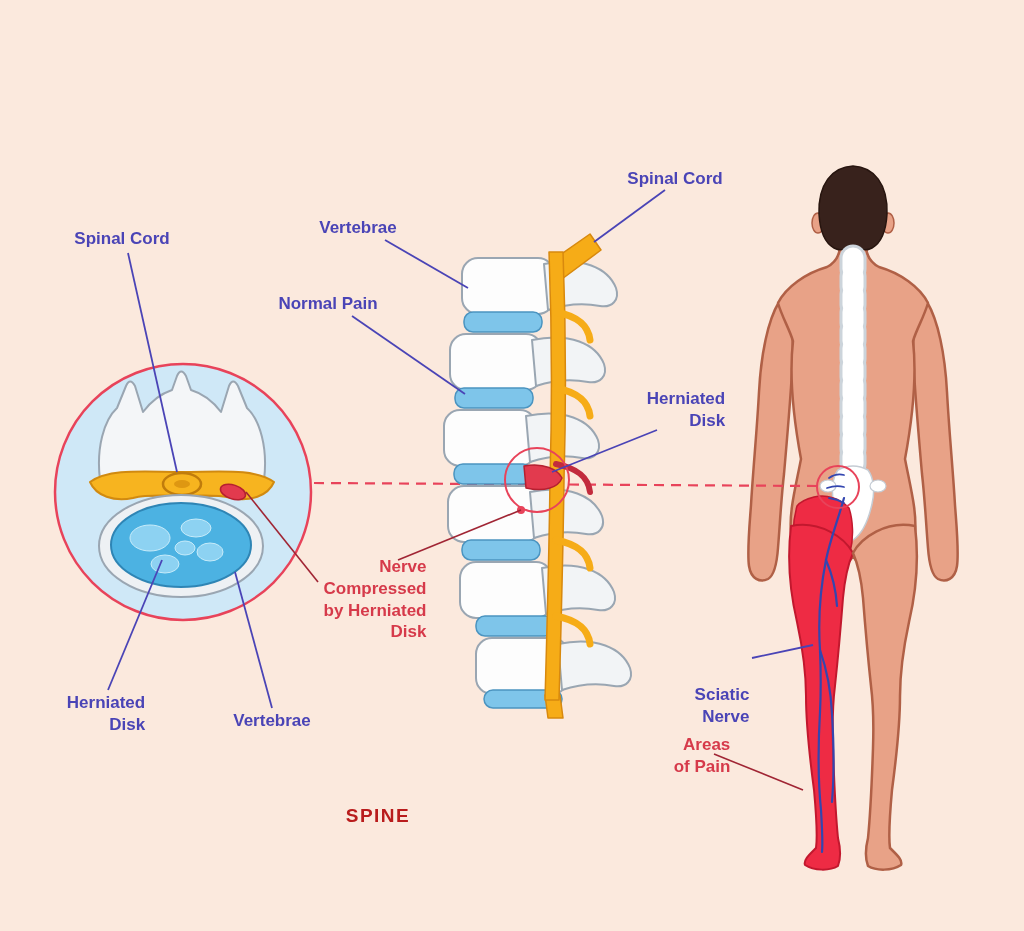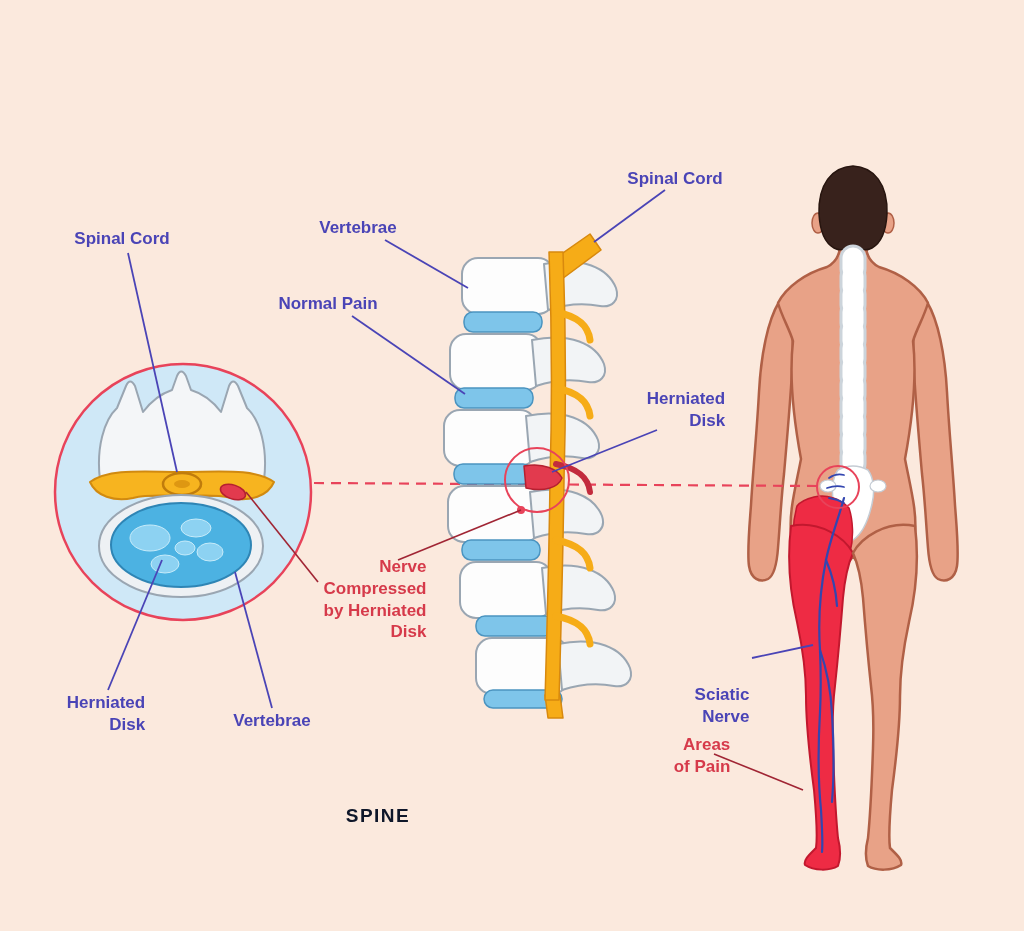--- a/index.html
+++ b/index.html
@@ -13,21 +13,21 @@
     position:absolute;left:512px;top:42px;transform:translateX(-50%);
     font-weight:bold;font-size:68px;letter-spacing:4px;color:#4440b4;
   }
   .lbl{
     position:absolute;transform:translateX(-50%);
     text-align:right;font-weight:bold;font-size:17px;line-height:1.28;
     white-space:pre-line;
   }
   .blue{color:#4a44b6;}
   .red{color:#d63a4a;}
-  .teal{color:#0f172a;letter-spacing:1.5px;font-size:19px;}
+  .teal{color:#b91c1c;letter-spacing:1.5px;font-size:19px;}
 </style>
 </head>
 <body>
 
 <div id="stage">
 
 <svg id="art" width="1024" height="931" viewBox="0 0 1024 931">
 
   <g stroke-linejoin="round" stroke-linecap="round">
 

